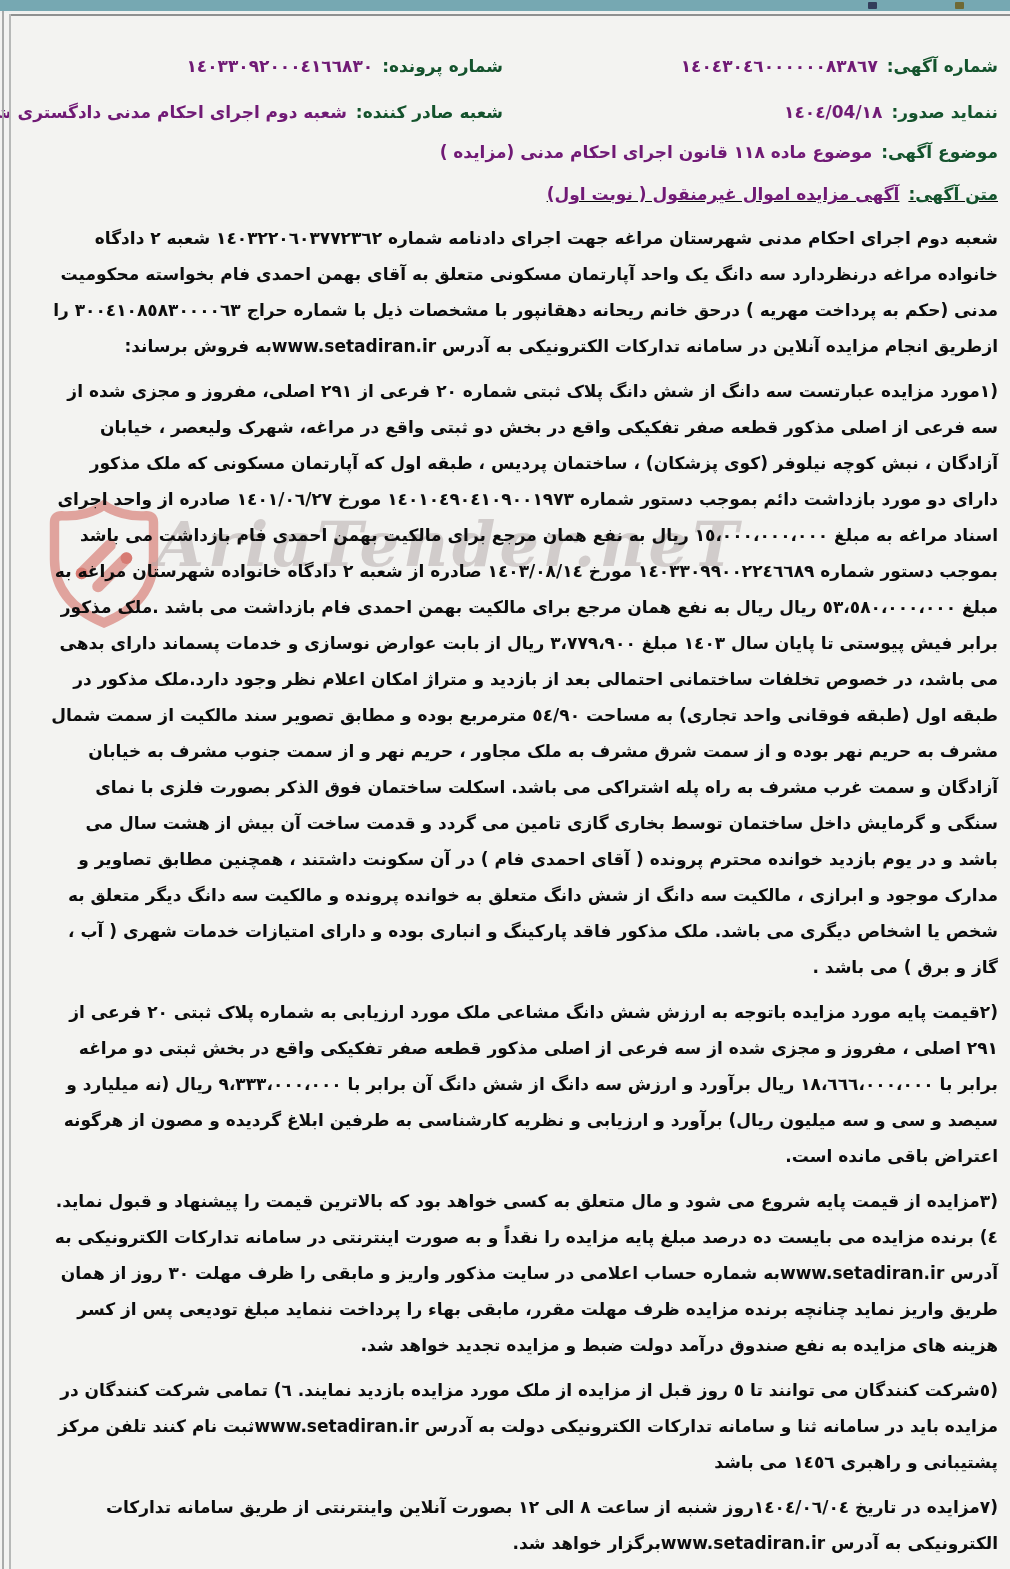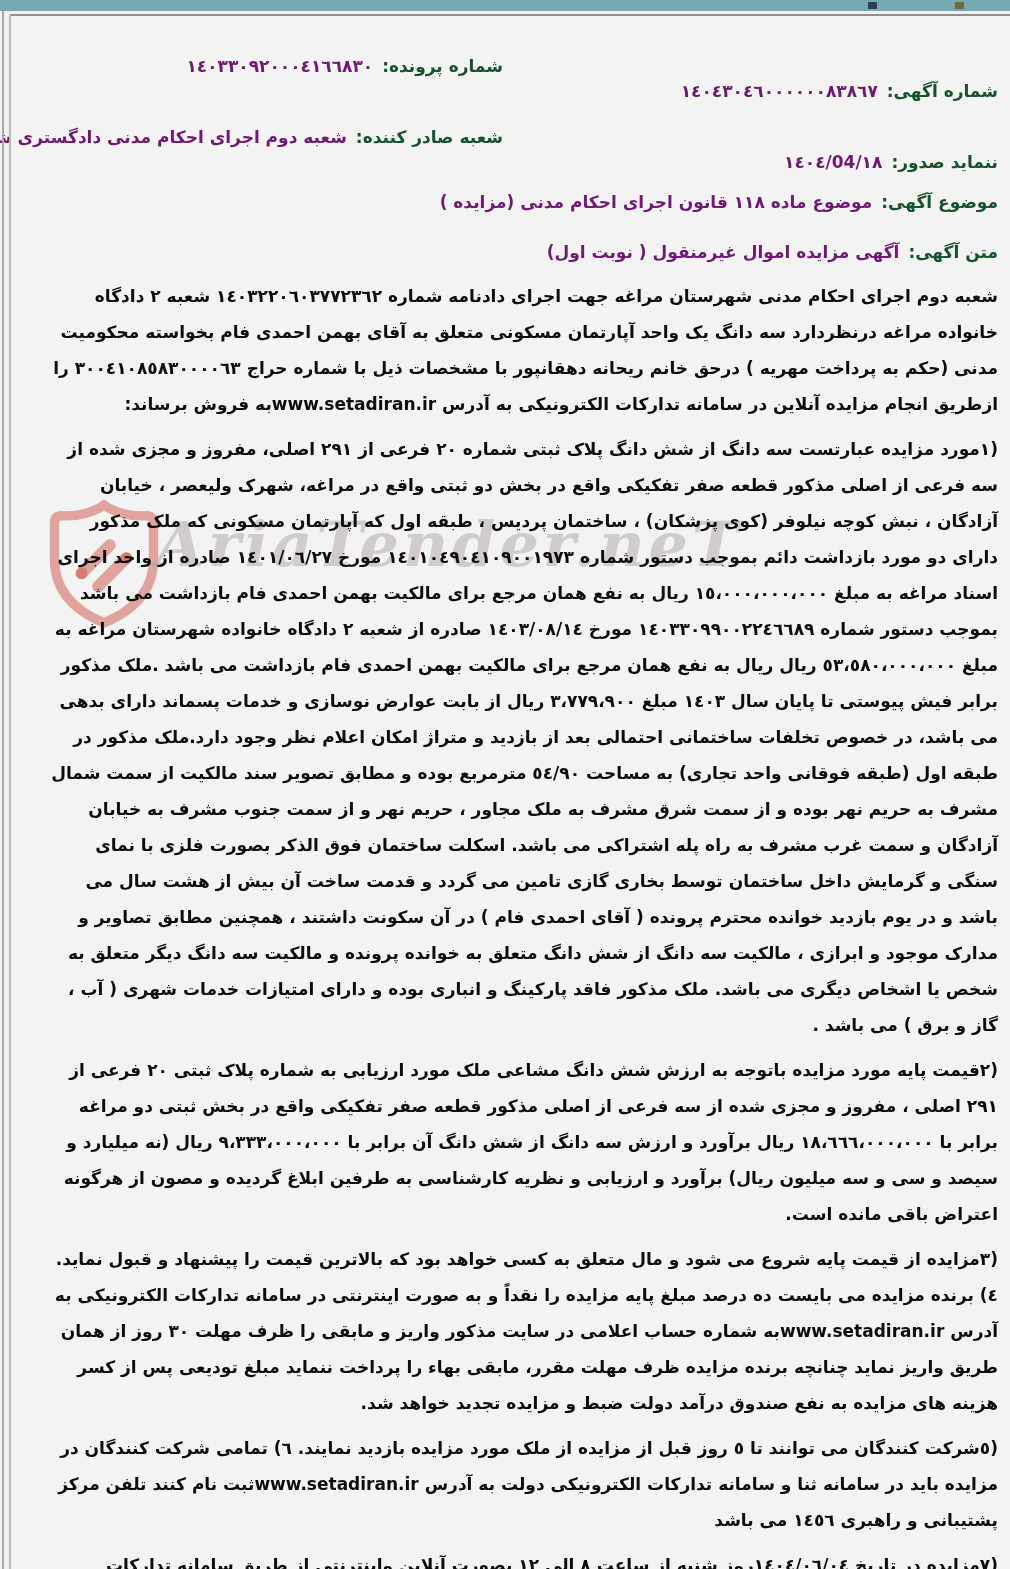--- a/index.html
+++ b/index.html
@@ -42,25 +42,25 @@
   .doc {
     position: absolute; top: 16px; left: 11px; right: 0;
     direction: rtl; z-index: 1;
   }
   .hdr { padding: 0 12px 0 28px; }
   .hdr-row {
     display: flex; direction: rtl;
     white-space: nowrap;
     font-size: 17px; font-weight: bold; line-height: 26px;
   }
-  .hdr-row .pair-fixed { width: 495px; flex: 0 0 auto; margin-top: 25px; }
+  .hdr-row .pair-fixed { width: 495px; flex: 0 0 auto; }
   .row-1 { margin-top: 37px; }
   .row-2 { margin-top: 20px; }
   .row-3 { margin-top: 14px; }
-  .row-4 { margin-top: 24px; }
+  .row-4 { margin-top: 16px; text-decoration: underline; }
   .label { color: #14532d; margin-left: 9px; }
   .value { color: #701a75; }
 
   .body-text {
     margin-top: 13px;
     padding: 0 12px 0 38px;
     font-size: 17px; font-weight: bold; color: #0d0d0d;
     text-align: right;
   }
   .body-text p { margin: 0 0 9px 0; line-height: 36px; }

